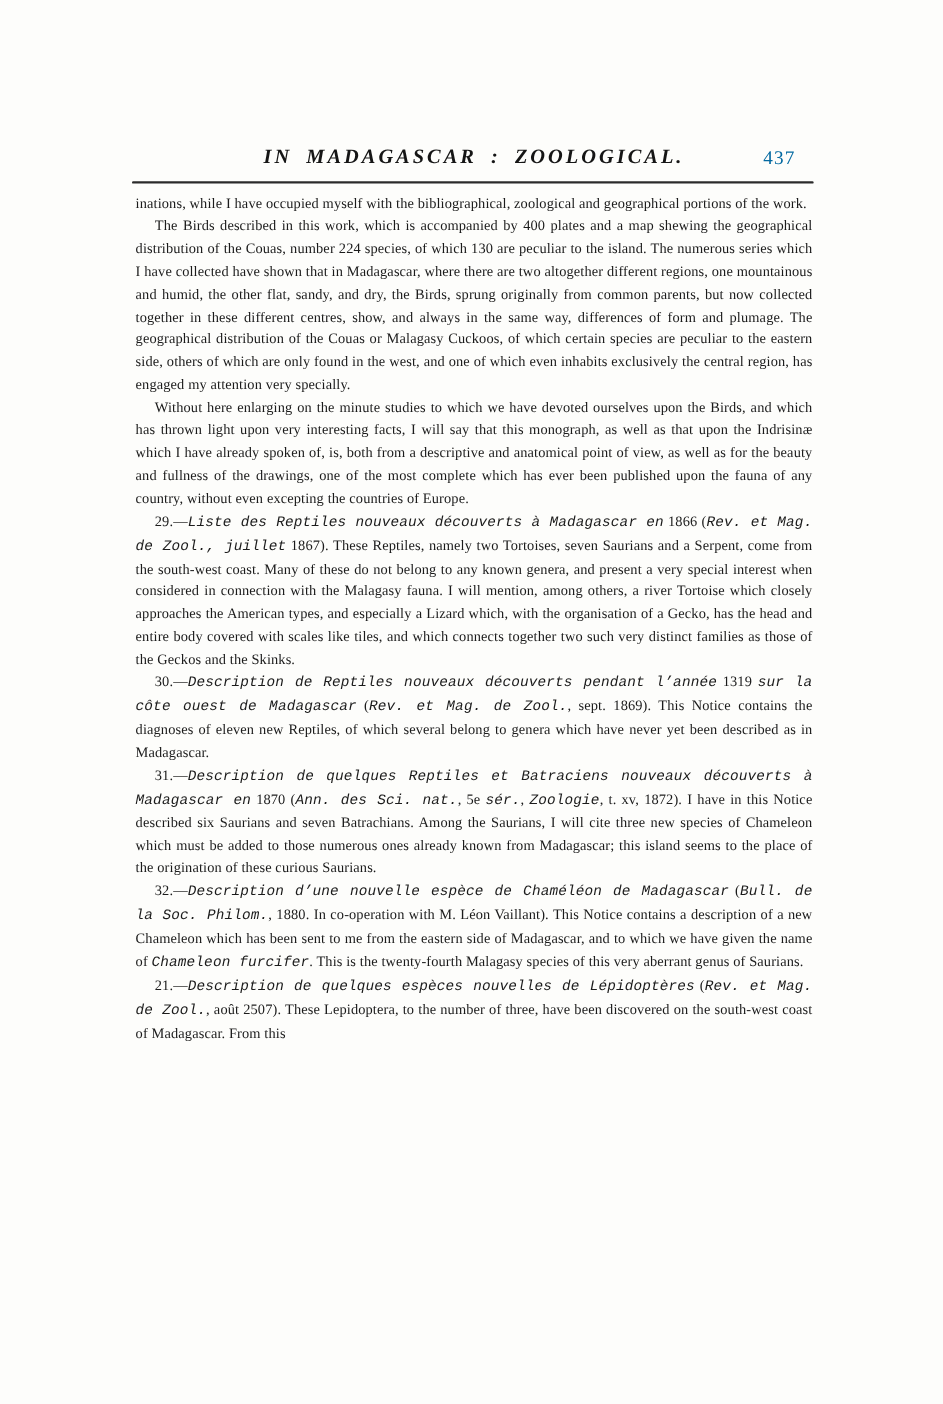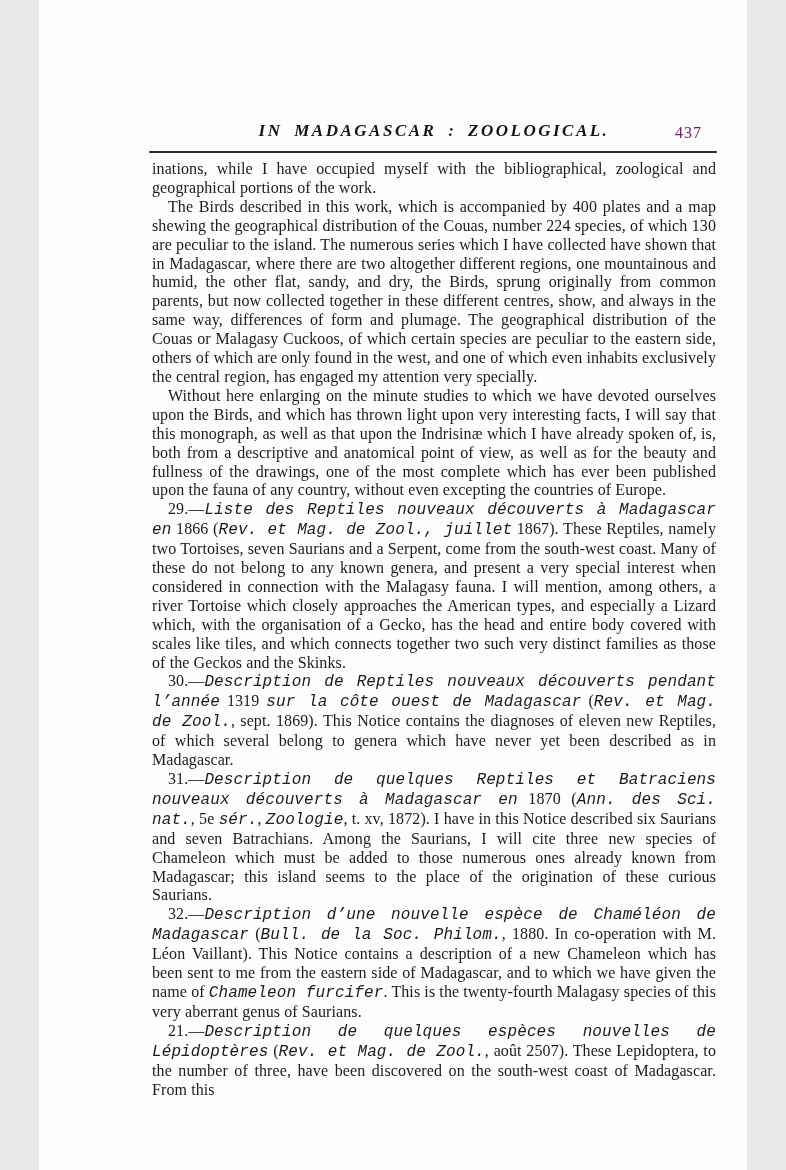--- a/index.html
+++ b/index.html
@@ -2,21 +2,21 @@
 <html><head>
 <meta charset="utf-8">
 <style>
   html, body {
     margin: 0;
     padding: 0;
     background: #e9e9e9;
   }
   .page {
     position: relative;
-    width: 708px;
+    width: 786px;
     height: 1170px;
     margin: 0 auto;
     background: #fdfdfb;
     color: #1b1b1b;
     font-family: "Liberation Serif", "DejaVu Serif", serif;
     overflow: hidden;
   }
   .running-head {
     position: absolute;
     top: 121px;
@@ -33,37 +33,37 @@
     letter-spacing: 2.5px;
     word-spacing: 5px;
     color: #151515;
   }
   .page-number {
     position: absolute;
     right: 14px;
     top: 3px;
     font-size: 16px;
     letter-spacing: 1px;
-    color: #701a75;
+    color: #0369a1;
   }
   .head-rule {
     position: absolute;
     top: 151px;
     left: 110px;
     width: 568px;
     height: 2px;
     background: #2b2b2b;
     border-radius: 1px;
   }
   .body-text {
     position: absolute;
     top: 160px;
     left: 113px;
     width: 564px;
-    font-size: 16px;
+    font-size: 12px;
     line-height: 18.9px;
     text-align: justify;
     letter-spacing: 0.1px;
   }
   .para {
     margin: 0;
     text-indent: 16px;
   }
   .para.no-indent {
     text-indent: 0;

